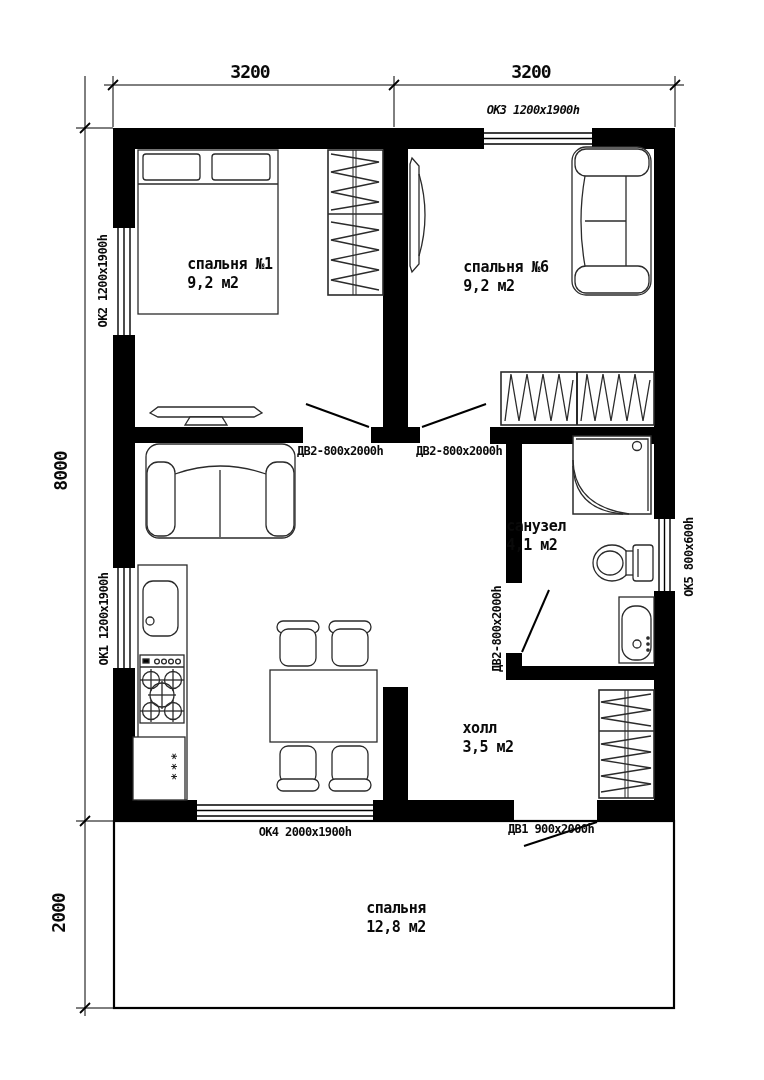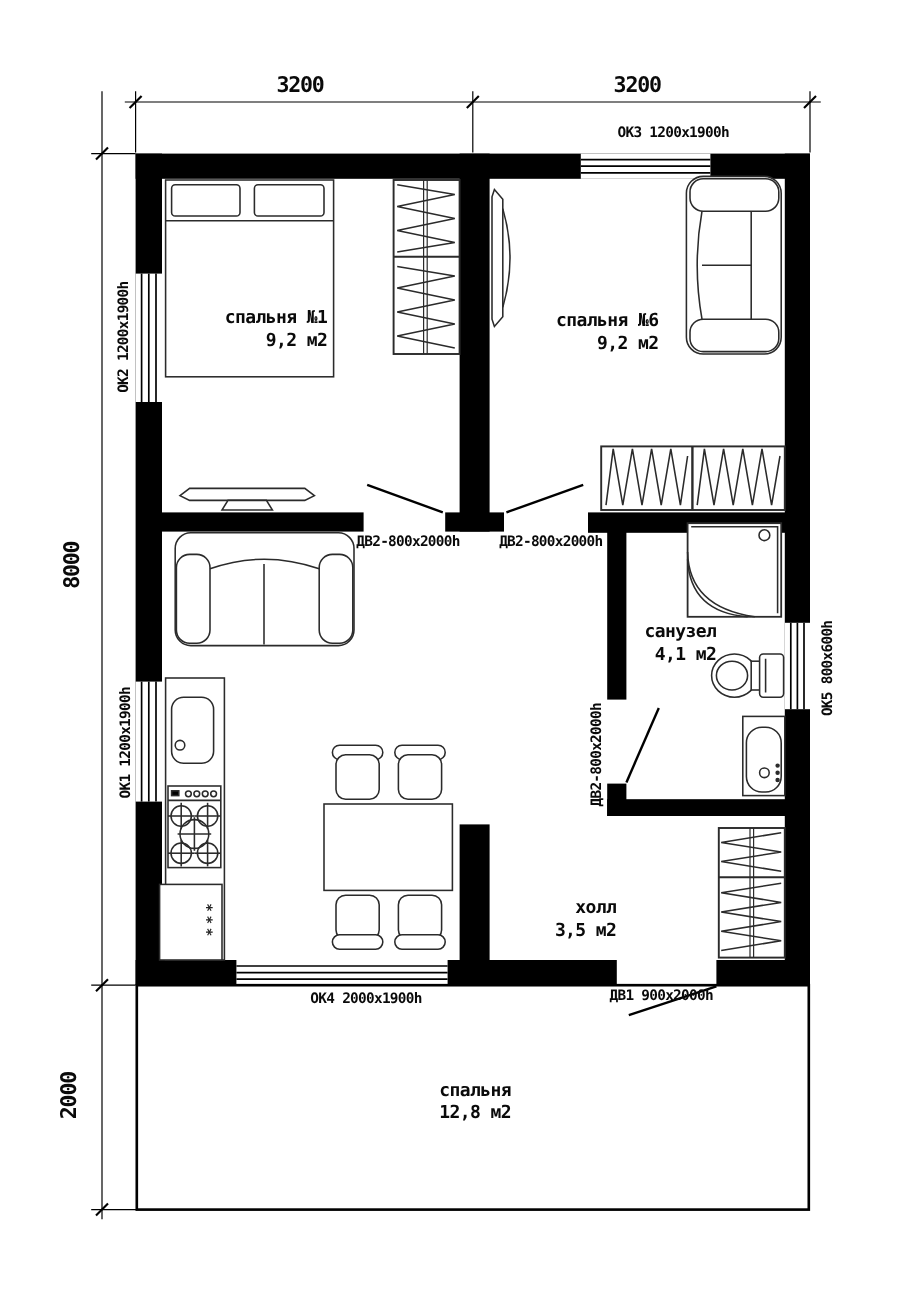--- a/index.html
+++ b/index.html
@@ -2,21 +2,21 @@
 <html><head>
 <meta charset="utf-8">
 <style>
   html,body{margin:0;padding:0;background:#ffffff;}
   #plan{position:relative;width:736px;height:1080px;background:#ffffff;overflow:hidden;
         font-family:"DejaVu Sans Mono","Liberation Mono",monospace;}
   #plan svg{position:absolute;left:0;top:0;}
   .lbl{position:absolute;color:#0a0a0a;font-weight:bold;white-space:nowrap;
        transform:translate(-50%,-50%);}
   .vert{transform:translate(-50%,-50%) rotate(-90deg);}
-  .room-lbl{text-align:right;font-size:15px;line-height:19px;letter-spacing:-0.5px;}
+  .room-lbl{text-align:left;font-size:15px;line-height:19px;letter-spacing:-0.5px;}
   .spec-lbl{font-size:12px;letter-spacing:-0.6px;}
   .dim-lbl{font-size:18px;letter-spacing:-1px;}
   .fridge-stars{position:absolute;writing-mode:vertical-rl;font-size:12px;font-weight:bold;
        letter-spacing:3px;color:#222;transform:translate(-50%,-50%);}
 </style>
 </head>
 <body>
 
 <div id="plan">
 
@@ -256,34 +256,34 @@
   <div class="lbl dim-lbl vert" style="left:58px;top:913px;">2000</div>
 
   <div class="lbl room-lbl" style="left:230px;top:274px;">
     <div>спальня №1</div>
     <div>9,2 м2</div>
   </div>
   <div class="lbl room-lbl" style="left:506px;top:277px;">
     <div>спальня №6</div>
     <div>9,2 м2</div>
   </div>
-  <div class="lbl room-lbl" style="left:567px;top:536px;">
+  <div class="lbl room-lbl" style="left:536px;top:536px;">
     <div>санузел</div>
     <div>4,1 м2</div>
   </div>
-  <div class="lbl room-lbl" style="left:488px;top:766px;">
+  <div class="lbl room-lbl" style="left:488px;top:738px;">
     <div>холл</div>
     <div>3,5 м2</div>
   </div>
   <div class="lbl room-lbl" style="left:396px;top:918px;">
     <div>спальня</div>
     <div>12,8 м2</div>
   </div>
 
-  <div class="lbl spec-lbl" style="left:561px;top:110px;">ОК3 1200x1900h</div>
+  <div class="lbl spec-lbl" style="left:533px;top:110px;font-style:italic;">ОК3 1200x1900h</div>
   <div class="lbl spec-lbl vert" style="left:103px;top:281px;">ОК2 1200x1900h</div>
   <div class="lbl spec-lbl vert" style="left:104px;top:619px;">ОК1 1200x1900h</div>
   <div class="lbl spec-lbl vert" style="left:689px;top:557px;">ОК5 800x600h</div>
   <div class="lbl spec-lbl" style="left:277px;top:832px;margin-left:28px;">ОК4 2000x1900h</div>
 
   <div class="lbl spec-lbl" style="left:340px;top:451px;">ДВ2-800x2000h</div>
   <div class="lbl spec-lbl" style="left:459px;top:451px;">ДВ2-800x2000h</div>
   <div class="lbl spec-lbl vert" style="left:497px;top:629px;">ДВ2-800x2000h</div>
   <div class="lbl spec-lbl" style="left:551px;top:789px;margin-top:40px;">ДВ1 900x2000h</div>
 

